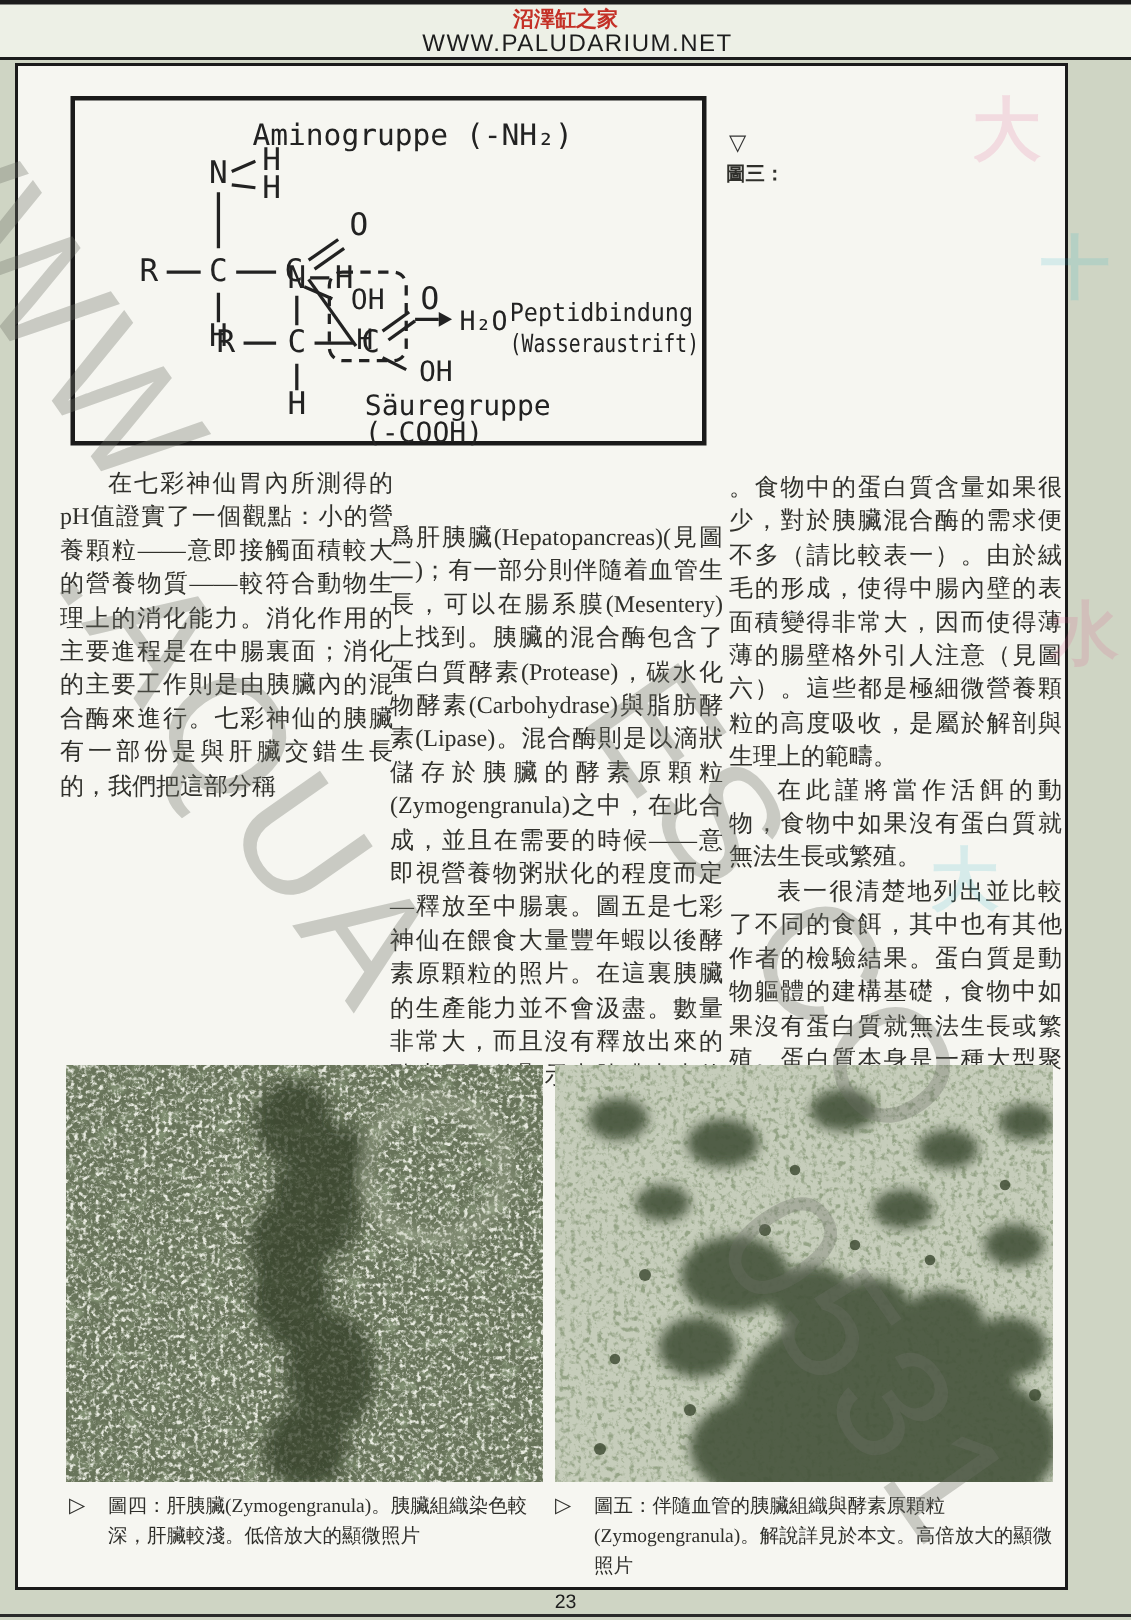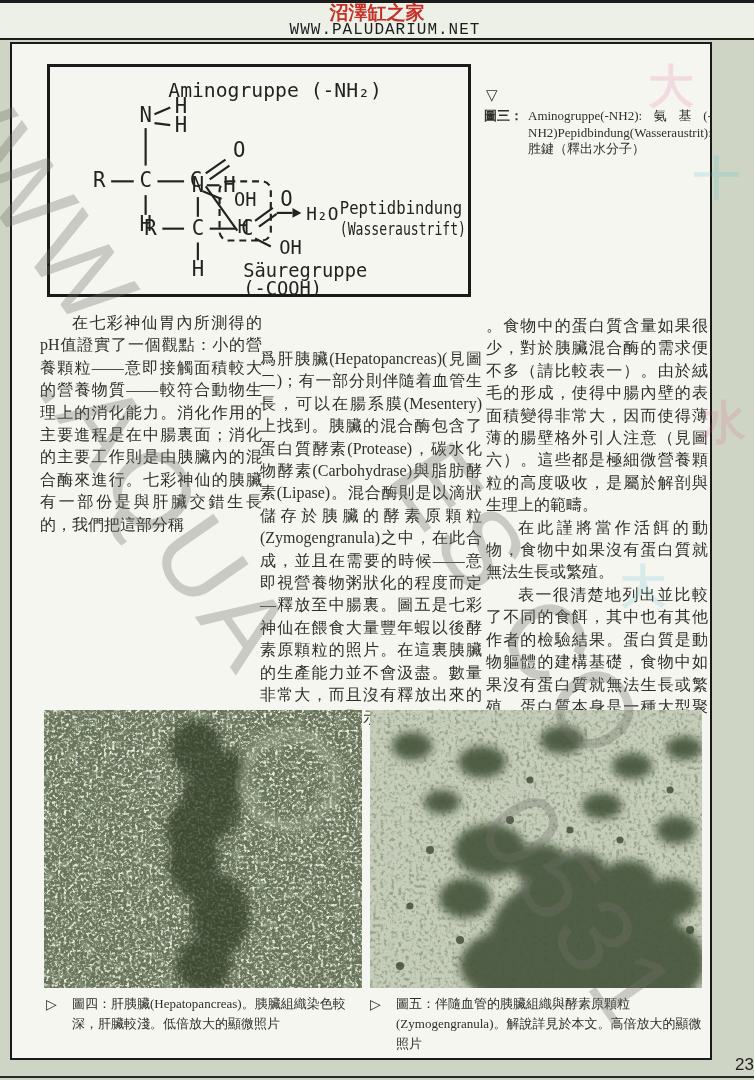--- a/index.html
+++ b/index.html
@@ -9,22 +9,22 @@
     background:#cfd5c4; overflow:hidden;
     font-family:"Liberation Serif","DejaVu Serif",serif;
     color:#30302b;
   }
   
   .header {
     position:absolute; left:0; top:0; width:754px; height:40px;
     background:#edf0e6; border-top:3px solid #1c1c1c; border-bottom:2px solid #1c1c1c;
     text-align:center;
   }
-  .site-name { font-family:"Liberation Sans","DejaVu Sans",sans-serif; font-size:19px; font-weight:bold; color:#c43026; line-height:17px; padding-top:1px; }
-  .site-url  { font-family:Liberation Mono, monospace; font-size:16px; color:#1d1d1d; letter-spacing:1px; line-height:18px;margin-left:16px; }
+  .site-name { font-family:"Liberation Sans","DejaVu Sans",sans-serif; font-size:14px; font-weight:bold; color:#c43026; line-height:17px; padding-top:1px; }
+  .site-url  { font-family:Liberation Sans, sans-serif; font-size:16px; color:#1d1d1d; letter-spacing:1px; line-height:18px;margin-left:16px; }
   
   .frame {
     position:absolute; left:10px; top:42px; width:702px; height:1018px;
     background:#f6f6f1; border:2px solid #1a1a1a;
   }
   
   .diagram-box {
     position:absolute; left:35px; top:20px; width:424px; height:233px;
     border:3px solid #1a1a1a; background:transparent;
   }
@@ -56,22 +56,22 @@
     position:absolute; top:950px; font-size:13px; line-height:20px;
     color:#2e2e2a; text-align:left;
   }
   .capA { left:34px;  width:314px; }
   .capB { left:358px; width:336px; }
   .cap-inner { position:relative; padding-left:26px; }
   .cap-marker { position:absolute; left:0; top:1px; font-size:14px; }
   .cap-label { font-weight:normal; }
   
   .page-number {
-    position:absolute; left:0; right:0; bottom:5px; text-align:right;
-    font-size:17px; color:#1e1e1e; font-family:"Liberation Sans","DejaVu Sans",sans-serif;
+    position:absolute; left:0; right:0; bottom:5px; text-align:center;
+    font-size:13px; color:#1e1e1e; font-family:"Liberation Sans","DejaVu Sans",sans-serif;
   }
   .footer-line { position:absolute; left:0; right:0; bottom:2px; border-top:2px solid #2a2a2a; }
   
   .wm {
     position:absolute; pointer-events:none; z-index:5;
     font-family:"Liberation Sans","DejaVu Sans",sans-serif;
     color:rgba(108,113,102,0.33); font-size:108px; font-weight:400;
     transform-origin:left top; transform:rotate(55deg); letter-spacing:4px; white-space:nowrap;
   }
   .wm1 { left:-18px; top:18px; }
@@ -171,21 +171,20 @@
           <text x="196" y="213" font-size="19">Säuregruppe</text>
           <text x="196" y="231" font-size="19">(-COOH)</text>
         </g>
       </svg>
     </div>
 
     <div class="fig3-marker">▽</div>
     <div class="fig3">
       <div class="fig3-body">
         <span class="fig3-label">圖三：</span>
-        <div>Aminogruppe(-NH2):氨基(-NH2)Pepidbindung(Wasseraustrit):胜鍵（釋出水分子）</div>
       </div>
     </div>
 
     <div class="col col1">
       <p class="indent">在七彩神仙胃內所測得的pH值證實了一個觀點：小的營養顆粒——意即接觸面積較大的營養物質——較符合動物生理上的消化能力。消化作用的主要進程是在中腸裏面；消化的主要工作則是由胰臟內的混合酶來進行。七彩神仙的胰臟有一部份是與肝臟交錯生長的，我們把這部分稱</p>
     </div>
     <div class="col col2">
       <p>爲肝胰臟(Hepatopancreas)(見圖二)；有一部分則伴隨着血管生長，可以在腸系膜(Mesentery)上找到。胰臟的混合酶包含了蛋白質酵素(Protease)，碳水化物酵素(Carbohydrase)與脂肪酵素(Lipase)。混合酶則是以滴狀儲存於胰臟的酵素原顆粒(Zymogengranula)之中，在此合成，並且在需要的時候——意即視營養物粥狀化的程度而定—釋放至中腸裏。圖五是七彩神仙在餵食大量豐年蝦以後酵素原顆粒的照片。在這裏胰臟的生產能力並不會汲盡。數量非常大，而且沒有釋放出來的酵素原顆粒顯示出胰臟上未使用的消化能力</p>
     </div>
     <div class="col col3">
@@ -267,21 +266,21 @@
           <circle cx="160" cy="70" r="3.5"></circle>
             <circle cx="250" cy="130" r="3.5"></circle>
           <circle cx="30" cy="256" r="4"></circle>
             <circle cx="320" cy="220" r="4"></circle>
         </g>
       </svg>
     </div>
 
     <div class="caption capA">
       <div class="cap-inner">
-        <span class="cap-marker">▷</span><span class="cap-label">圖四：</span><span>肝胰臟(Hepatopancreas)。胰臟組織染色較深，肝臟較淺。低倍放大的顯微照片</span>
+        <span class="cap-marker">▷</span><span class="cap-label">圖四：</span><span>肝胰臟(Zymogengranula)。胰臟組織染色較深，肝臟較淺。低倍放大的顯微照片</span>
       </div>
     </div>
     <div class="caption capB">
       <div class="cap-inner">
         <span class="cap-marker">▷</span><span class="cap-label">圖五：</span><span>伴隨血管的胰臟組織與酵素原顆粒(Zymogengranula)。解說詳見於本文。高倍放大的顯微照片</span>
       </div>
     </div>
 
   </div>
 

